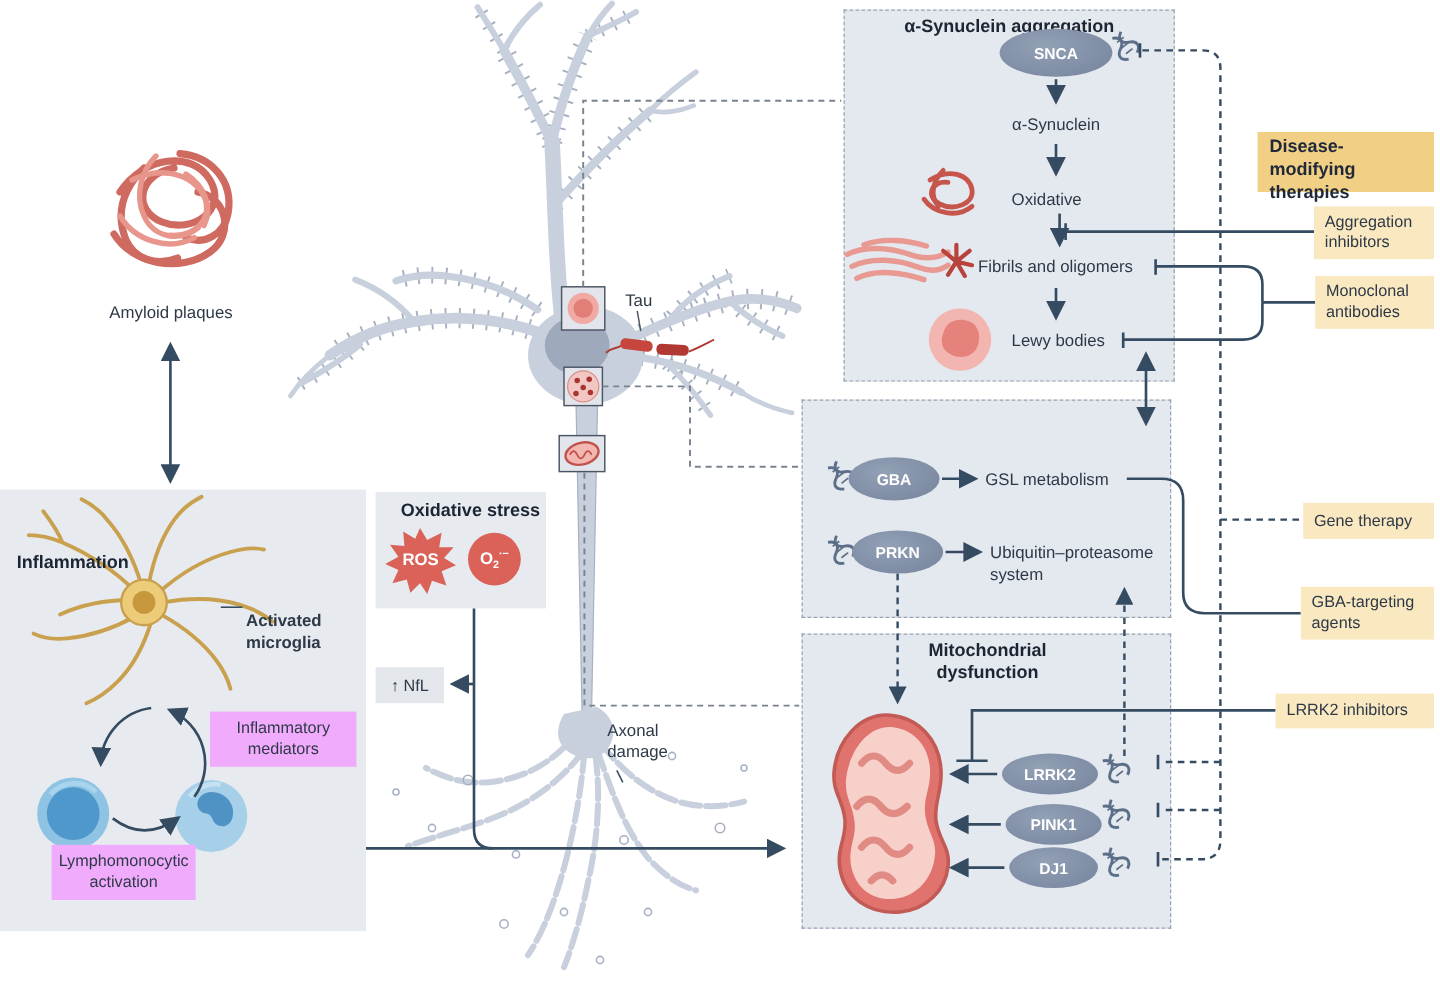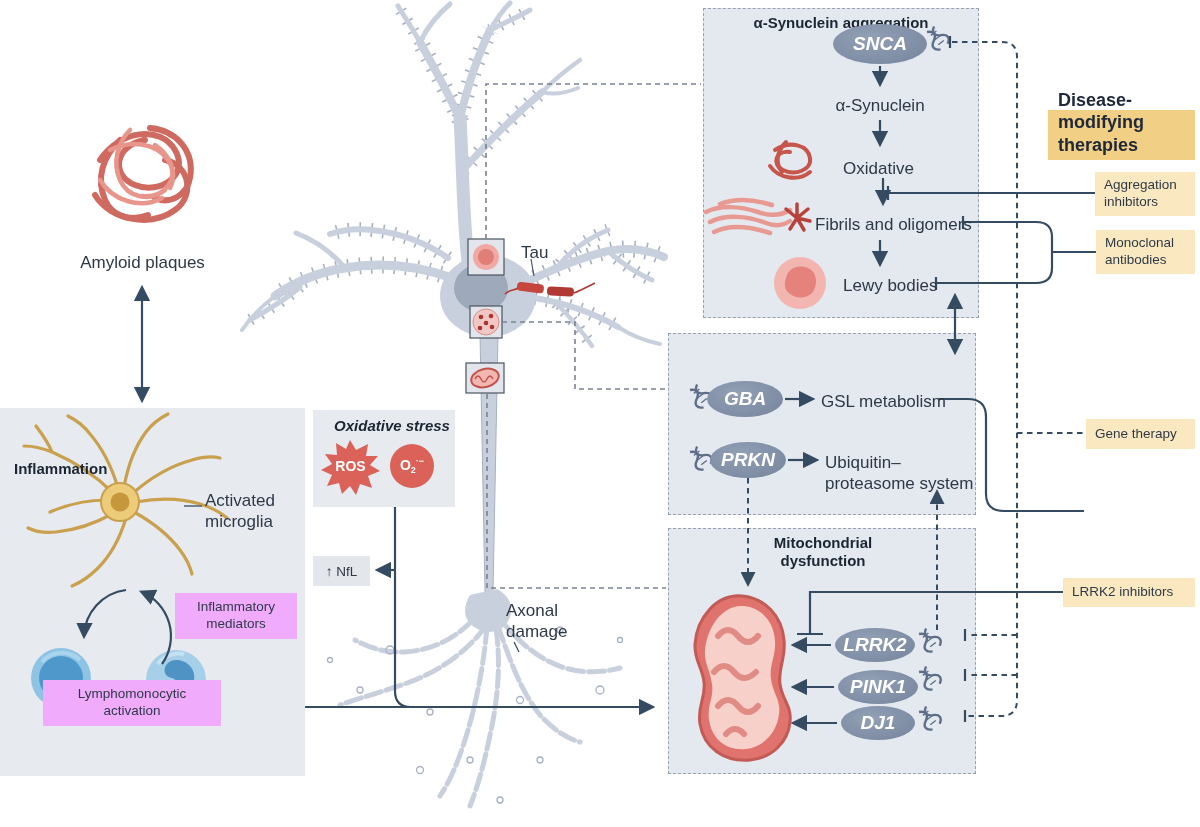--- a/index.html
+++ b/index.html
@@ -1,32 +1,32 @@
 <!DOCTYPE html>
 <html><head>
 <meta charset="utf-8">
 <style>
   html,body{margin:0;padding:0;background:#fff;}
   #canvas{position:relative;width:1200px;height:827px;background:#ffffff;overflow:hidden;
           font-family:"Liberation Sans", sans-serif;color:#2e3947;}
   .panel{position:absolute;background:#e4e8ef;border:1.6px dashed #97a1b0;box-sizing:border-box;z-index:1;}
   .panel-solid{position:absolute;background:#e7eaef;z-index:1;}
   .ptitle{position:absolute;font-weight:bold;font-size:15px;color:#1c2633;z-index:3;line-height:1.2;}
-  .lbl{position:absolute;font-size:17px;color:#2e3947;z-index:3;line-height:1.25;}
+  .lbl{position:absolute;font-size:14px;color:#2e3947;z-index:3;line-height:1.25;}
   .center{text-align:center;}
   .ybox{position:absolute;background:#fae9c0;color:#2e3947;font-size:13.5px;line-height:1.25;
         display:flex;align-items:center;padding:4px 9px;box-sizing:border-box;z-index:3;}
-  .ybox-hdr{position:absolute;background:#f1cf84;color:#20293a;font-weight:bold;font-size:18px;line-height:1.25;
-        display:flex;align-items:flex-end;padding:4px 10px;box-sizing:border-box;z-index:3;}
+  .ybox-hdr{position:absolute;background:#f1cf84;color:#20293a;font-weight:bold;font-size:15px;line-height:1.25;
+        display:flex;align-items:flex-start;padding:4px 10px;box-sizing:border-box;z-index:3;}
   .bbox{position:absolute;background:#f0abfc;color:#2e3947;font-size:13.5px;line-height:1.25;
         display:flex;align-items:center;justify-content:center;text-align:center;padding:4px 6px;box-sizing:border-box;z-index:3;}
   .gbox{position:absolute;background:#e3e6ea;color:#2e3947;font-size:13.5px;
         display:flex;align-items:center;justify-content:center;box-sizing:border-box;z-index:3;}
   .ellipse{position:absolute;background:radial-gradient(ellipse at 40% 35%, #93a1b6 0%, #8290a8 55%, #74829b 100%);
-        border-radius:50%;color:#fff;font-style:italic;font-weight:bold;font-size:19px;
+        border-radius:50%;color:#fff;font-weight:bold;font-size:13px;
         display:flex;align-items:center;justify-content:center;z-index:3;}
   .ros{position:absolute;color:#fff;font-weight:bold;font-size:14px;display:flex;align-items:center;justify-content:center;z-index:4;}
   svg.layer{position:absolute;left:0;top:0;z-index:2;pointer-events:none;}
   .branch{stroke:#c9d0dd;fill:none;stroke-linecap:round;}
   .spine{stroke:#97a2b5;fill:none;stroke-linecap:butt;stroke-dasharray:1.6 10;opacity:.85;}
   sub,sup{font-size:9px;}
 </style>
 </head>
 <body>
 
@@ -331,29 +331,29 @@
   <div class="lbl" style="left:821px;top:391px;">GSL metabolism</div>
   <div class="ellipse" style="left:710px;top:442px;width:76px;height:36px;">PRKN</div>
   <div class="lbl" style="left:825px;top:452px;width:152px;">Ubiquitin–proteasome system</div>
 
   <div class="ptitle center" style="left:743px;top:534px;width:160px;">Mitochondrial dysfunction</div>
   <div class="ellipse" style="left:835px;top:628px;width:80px;height:34px;">LRRK2</div>
   <div class="ellipse" style="left:838px;top:670px;width:80px;height:34px;">PINK1</div>
   <div class="ellipse" style="left:841px;top:706px;width:74px;height:34px;text-align:center;">DJ1</div>
 
   <div class="ptitle" style="left:14px;top:416px;margin-top:44px;">Inflammation</div>
-  <div class="lbl" style="left:205px;top:490px;width:90px;">Activated microglia</div>
+  <div class="lbl" style="left:205px;top:509px;width:90px;font-weight:bold;">Activated microglia</div>
   <div class="bbox" style="left:175px;top:593px;width:122px;height:46px;">
     <span>Inflammatory mediators</span>
   </div>
-  <div class="bbox" style="left:43px;top:680px;width:178px;height:46px;justify-content:center;">
+  <div class="bbox" style="left:43px;top:704px;width:120px;height:46px;justify-content:center;">
     <span>Lymphomonocytic activation</span>
   </div>
 
-  <div class="ptitle center" style="left:313px;top:417px;width:158px;font-style:italic;">Oxidative stress</div>
+  <div class="ptitle center" style="left:313px;top:417px;width:158px;">Oxidative stress</div>
   <div class="ros" style="left:328px;top:455px;width:45px;height:22px;">ROS</div>
   <div class="ros" style="left:394px;top:454px;width:36px;height:24px;">
     <span><span>O</span><sub>2</sub><sup>·−</sup></span>
   </div>
 
   <div class="gbox" style="left:313px;top:556px;width:57px;height:30px;">
     <span>↑ NfL</span>
   </div>
 
   <div class="ybox-hdr" style="left:1048px;top:110px;width:147px;height:50px;">
@@ -361,17 +361,20 @@
   </div>
   <div class="ybox" style="left:1095px;top:172px;width:100px;height:44px;">
     <span>Aggregation inhibitors</span>
   </div>
   <div class="ybox" style="left:1096px;top:230px;width:99px;height:44px;">
     <span>Monoclonal antibodies</span>
   </div>
   <div class="ybox" style="left:1086px;top:419px;width:109px;height:30px;">
     <span>Gene therapy</span>
   </div>
+  <div class="ybox" style="left:1084px;top:489px;width:111px;height:44px;">
+    <span>GBA-targeting agents</span>
+  </div>
   <div class="ybox" style="left:1063px;top:578px;width:132px;height:29px;">
     <span>LRRK2 inhibitors</span>
   </div>
 
 </div>
 
 </body></html>

